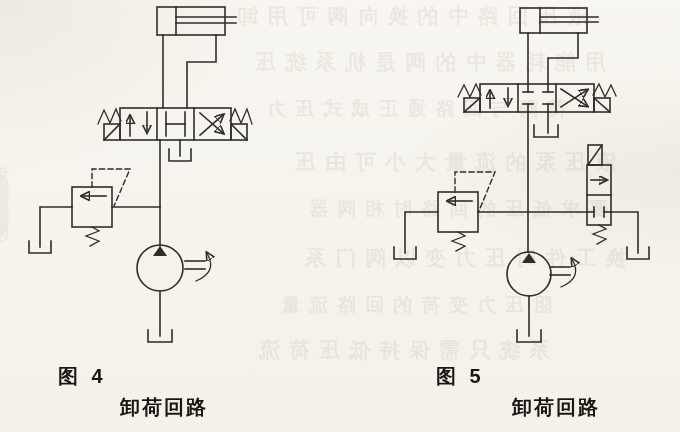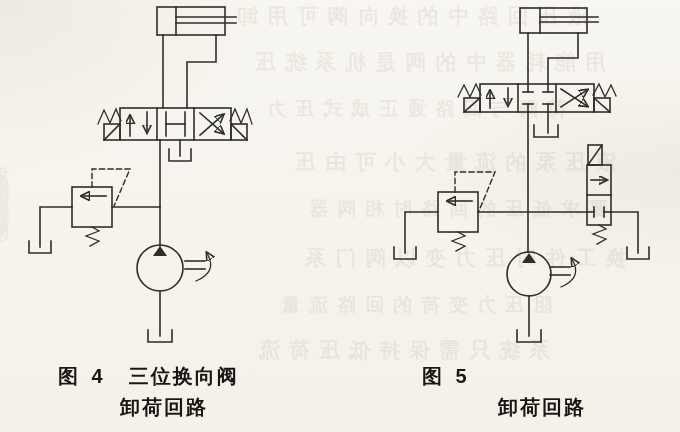--- a/index.html
+++ b/index.html
@@ -57,25 +57,25 @@
 
   .caption{
     position:absolute;
     color:#191714;
     font-weight:700;
     font-size:20px;
     line-height:31px;
     letter-spacing:2px;
     font-family:"Liberation Sans","DejaVu Sans",sans-serif;
   }
-  .cap-line1{display:flex;gap:22px;}
+  .cap-line1{display:flex;gap:16px;}
   .cap-label{letter-spacing:4px;}
   #caption-fig4{left:58px;top:361px;}
   #caption-fig4 .cap-line2{margin-left:62px;}
-  #caption-fig5{left:422px;top:361px;}
+  #caption-fig5{left:436px;top:361px;}
   #caption-fig5 .cap-line2{margin-left:76px;}
 </style>
 </head>
 <body>
 
 <div id="scan-page">
 
   <span class="bleed b0">液压回路中的换向阀可用卸</span>
   <span class="bleed b1">用能耗器中的阀是机系统压</span>
   <span class="bleed b2">荷阀与回路通正成式压力</span>
@@ -257,21 +257,20 @@
         <path class="thin" d="M561,287 Q583,278 572,259" marker-end="url(#arr)"></path>
         <path d="M529,296 V336"></path>
         <path d="M517,330 V342 H541 V330"></path>
       </g>
     </g>
   </svg>
 
   <div class="caption" id="caption-fig4">
     <div class="cap-line1">
       <span class="cap-label">图 4</span>
-      <span>三位换向阀</span>
     </div>
     <div class="cap-line2">卸荷回路</div>
   </div>
 
   <div class="caption" id="caption-fig5">
     <div class="cap-line1">
       <span class="cap-label">图 5</span>
     </div>
     <div class="cap-line2">卸荷回路</div>
   </div>

